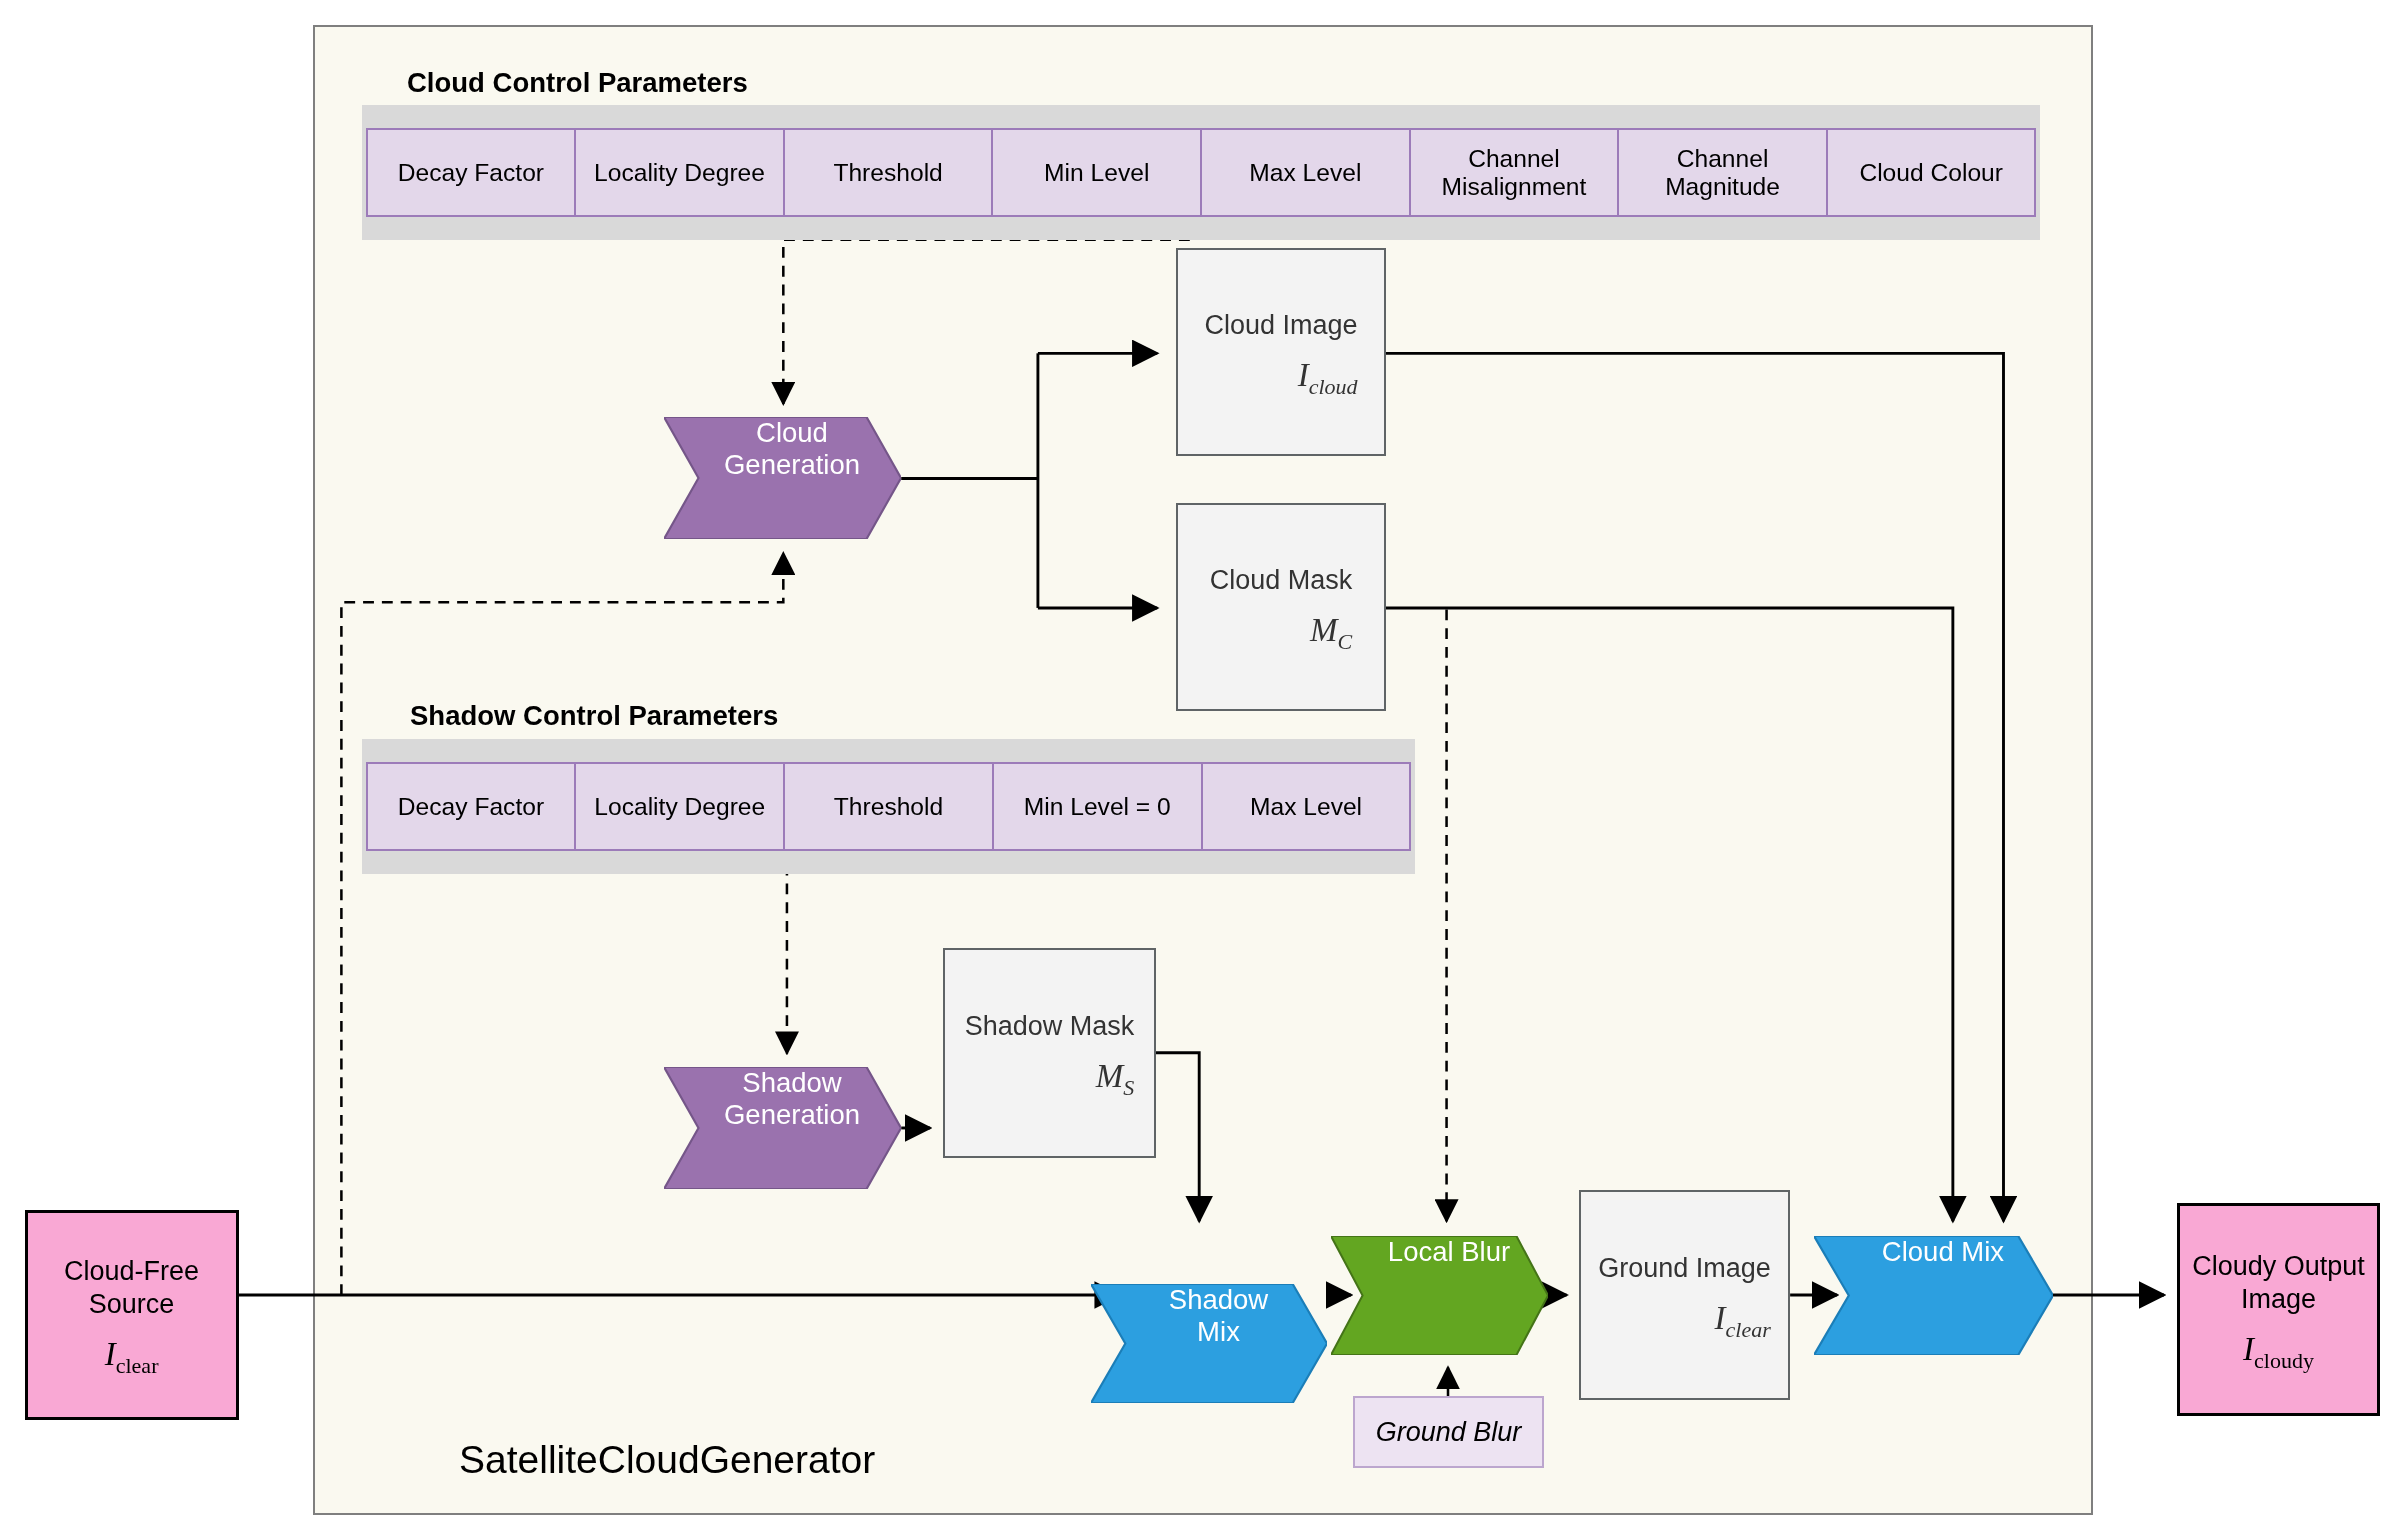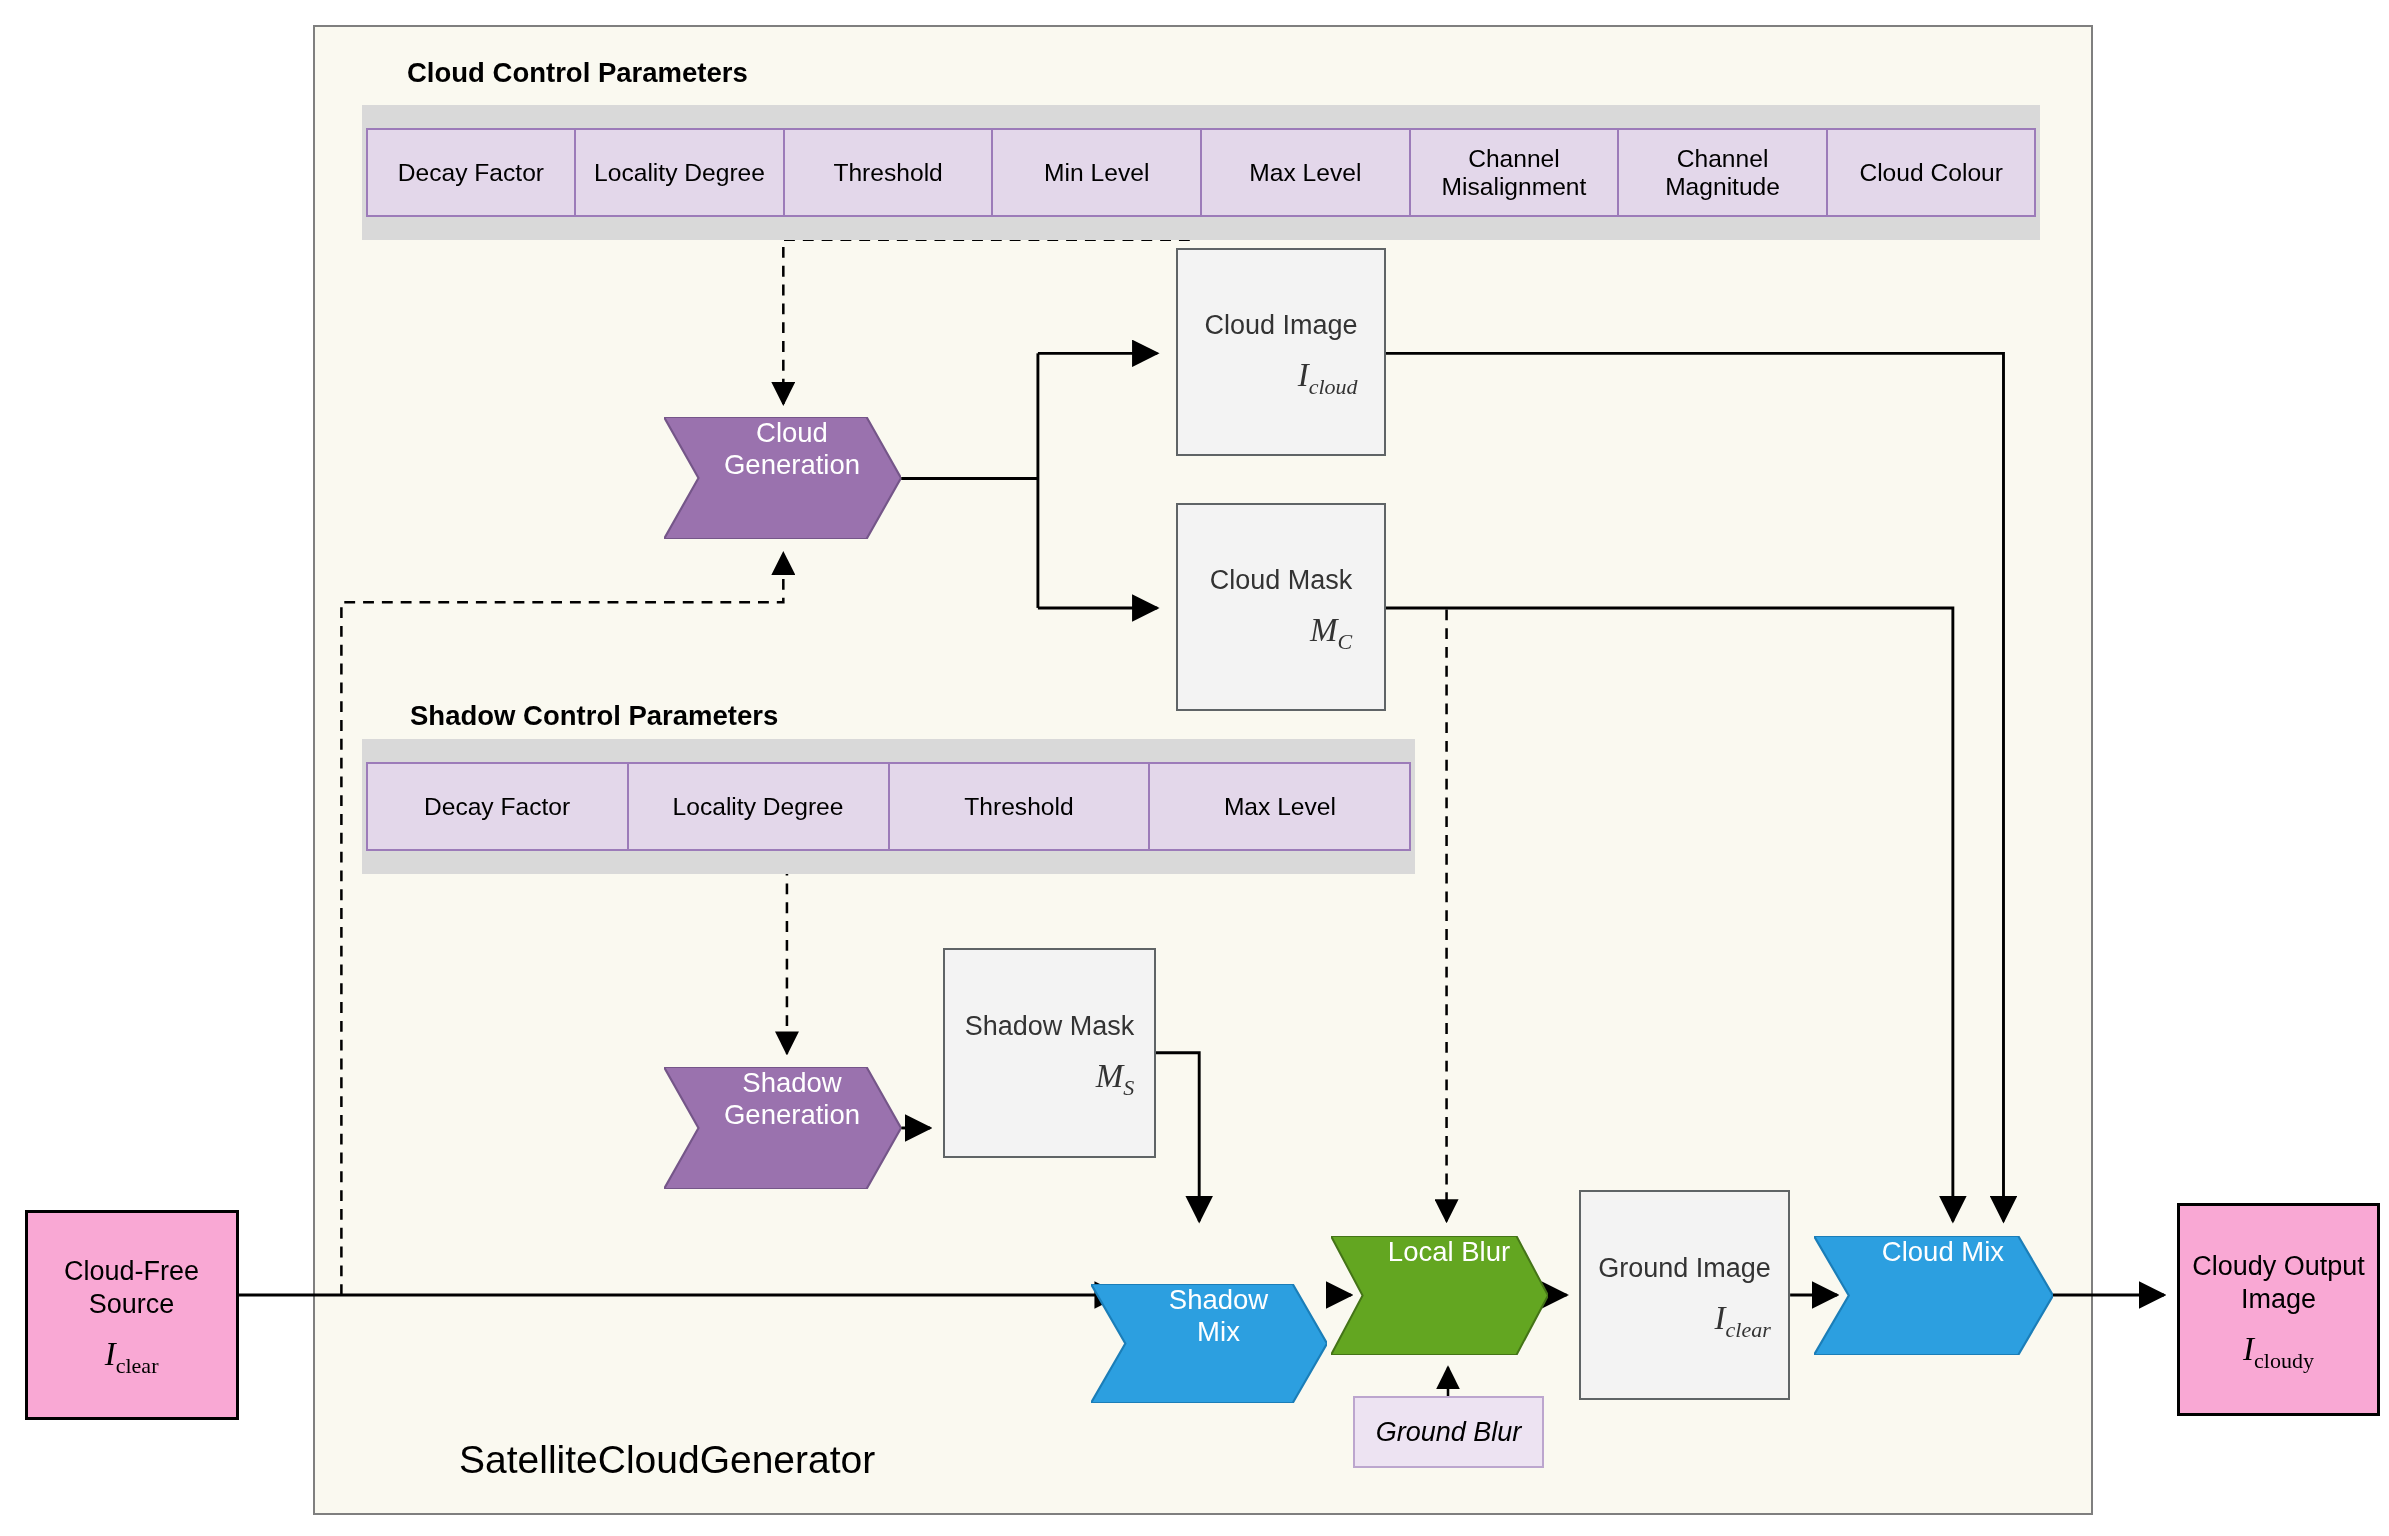--- a/index.html
+++ b/index.html
@@ -77,40 +77,41 @@
   </g>
   <g stroke="#000" stroke-width="3.5" fill="none" stroke-dasharray="15 11">
     <path d="M1645 331 H1083 V558" marker-end="url(#arr)"></path>
     <path d="M1229 1206 H1088 V1456" marker-end="url(#arr)"></path>
     <path d="M472 1790 V832 H1083 V764" marker-end="url(#arr)"></path>
     <path d="M2000 842 V1688" marker-end="url(#arr)"></path>
     <path d="M2002 1930 V1890" marker-end="url(#arr)"></path>
   </g>
 </svg>
 
-<div class="abs param-title" style="left:407px;top:57px;">Cloud Control Parameters</div>
+<div class="abs param-title" style="left:407px;top:67px;">Cloud Control Parameters</div>
 <div class="abs band" style="left:362px;top:105px;width:1678px;height:135px;">
   <div class="cells">
     <div class="cell">Decay Factor</div>
     <div class="cell">Locality Degree</div>
     <div class="cell">Threshold</div>
     <div class="cell">Min Level</div>
     <div class="cell">Max Level</div>
     <div class="cell">Channel Misalignment</div>
     <div class="cell">Channel Magnitude</div>
     <div class="cell">Cloud Colour</div>
   </div>
 </div>
 
 <div class="abs param-title" style="left:410px;top:700px;">Shadow Control Parameters</div>
 <div class="abs band" style="left:362px;top:739px;width:1053px;height:135px;">
   <div class="cells">
     <div class="cell">Decay Factor</div>
     <div class="cell">Locality Degree</div>
     <div class="cell">Threshold</div>
+    <div class="cell">Min Level = 0</div>
     <div class="cell">Max Level</div>
   </div>
 </div>
 
 <div class="abs chev purple" style="left:664px;top:417px;width:237px;height:122px;">
   <svg viewBox="0 0 330 166" preserveAspectRatio="none">
       <polygon points="0,0 282,0 330,83 282,166 0,166 48,83" stroke-width="3"></polygon>
     </svg>
   <div class="lbl">
       <span>Cloud Generation</span>

